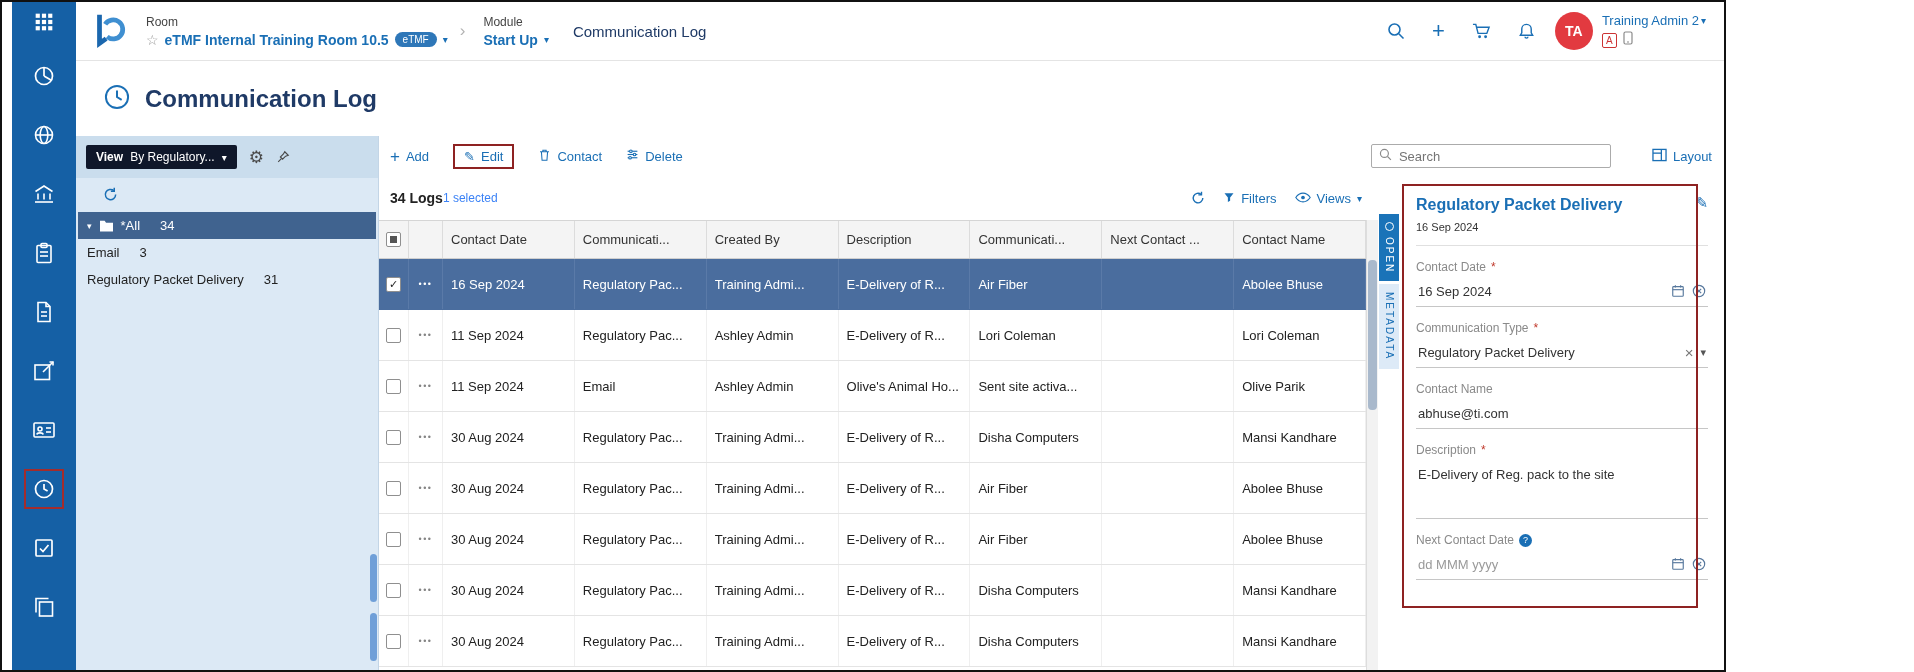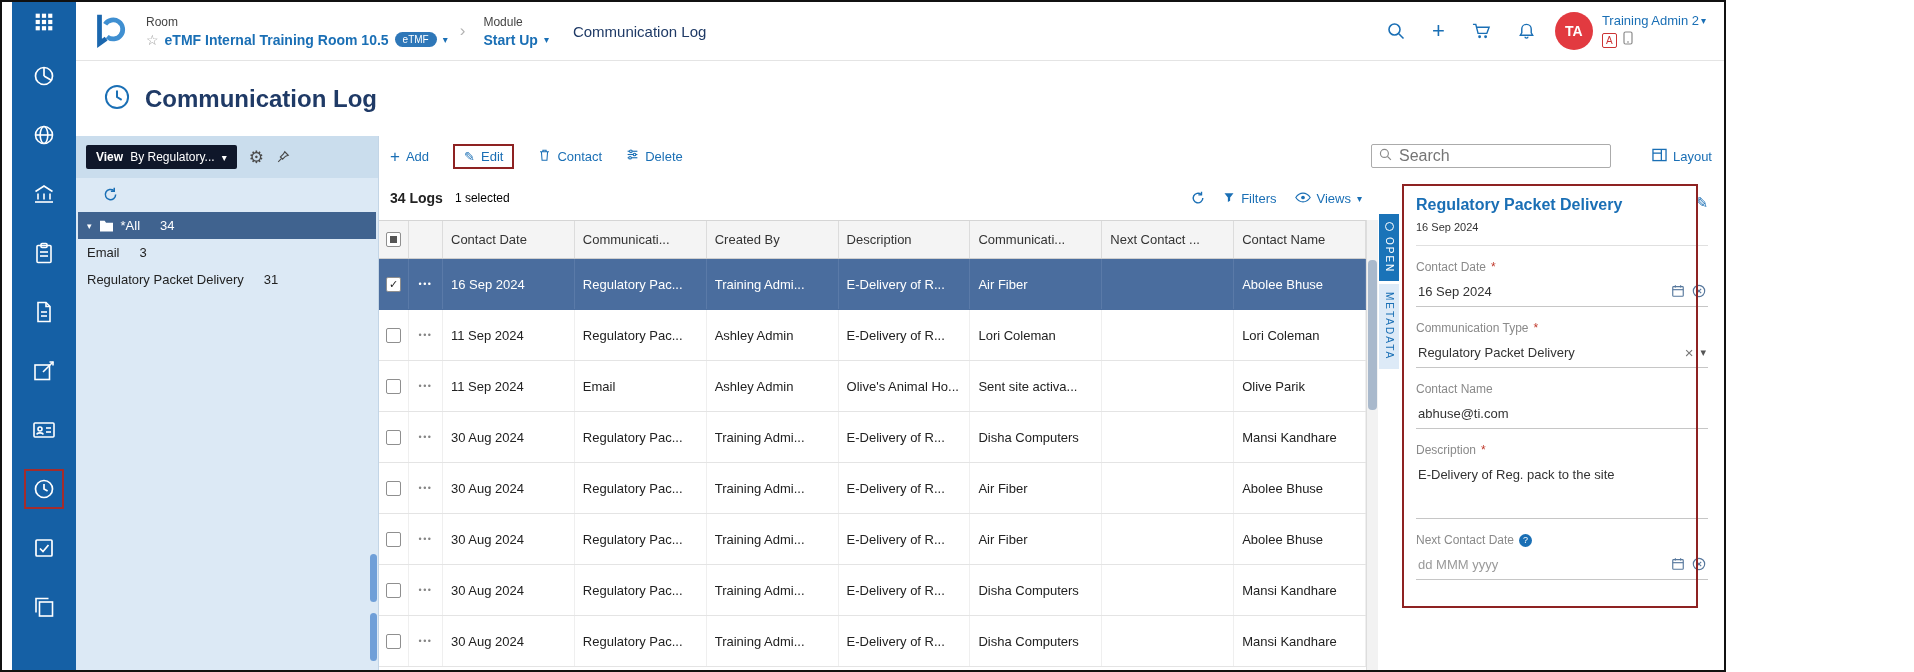--- a/index.html
+++ b/index.html
@@ -60,30 +60,30 @@
   .pt1 { top:418px; height:48px; } .pt2 { top:477px; height:48px; }
 
   
   .right-region { flex:1; display:flex; flex-direction:column; min-width:0; }
   .toolbar-row { height:40px; display:flex; align-items:center; padding:0 12px 0 11px; gap:24px; color:#1a6fb5; font-size:13px; flex-shrink:0; }
   .tb-btn { display:flex; align-items:center; gap:6px; cursor:pointer; }
   .tb-plus { font-size:17px; line-height:1; }
   .red-box-inline { border:2px solid #8e2222; padding:3px 9px; display:flex; align-items:center; gap:6px; cursor:pointer; }
   .tb-spacer { flex:1; }
   .search-box { width:240px; height:24px; border:1px solid #ababab; border-radius:2px; display:flex; align-items:center; padding:0 7px; gap:7px; background:#fff; }
-  .search-box input { border:none; outline:none; flex:1; font-size:16px; color:#333; font-family:inherit; background:transparent; }
+  .search-box input { border:none; outline:none; flex:1; font-size:13px; color:#333; font-family:inherit; background:transparent; }
   .layout-btn { display:flex; align-items:center; gap:6px; margin-left:17px; color:#1a6fb5; cursor:pointer; }
 
   .body-row { flex:1; display:flex; min-height:0; }
 
   
   .grid-area { width:999px; display:flex; flex-direction:column; position:relative; flex-shrink:0; }
   .grid-toolbar { height:44px; display:flex; align-items:center; padding:0 16px 0 11px; }
   .count-label { font-weight:700; font-size:14px; color:#222; }
-  .selected-label { font-size:12px; color:#000000; margin-left:12px; }
+  .selected-label { font-size:12px; color:#3b82f6; }
   .grid-tools { margin-left:auto; display:flex; gap:18px; color:#1a6fb5; font-size:13px; }
   .grid-tools > span { display:flex; align-items:center; gap:6px; cursor:pointer; }
   .table { flex:1; margin-right:12px; border-top:1px solid #d5d5d5; overflow:hidden; }
   .thead, .tr { display:grid; grid-template-columns:30px 34px repeat(7,1fr); align-items:center; }
   .thead { background:#f4f4f4; border-bottom:1px solid #cfcfcf; height:38px; font-size:13px; color:#333; }
   .th, .td { padding:0 8px; border-right:1px solid #dcdcdc; height:100%; display:flex; align-items:center; overflow:hidden; white-space:nowrap; }
   .td { border-right-color:#efefef; }
   .tr { height:51px; border-bottom:1px solid #e4e4e4; font-size:13px; color:#222; background:#fff; cursor:pointer; }
   .tr.selected { background:#4a6d9e; color:#fff; border-color:#4a6d9e; }
   .tr.selected .td { border-right-color:#5a7aa8; }

